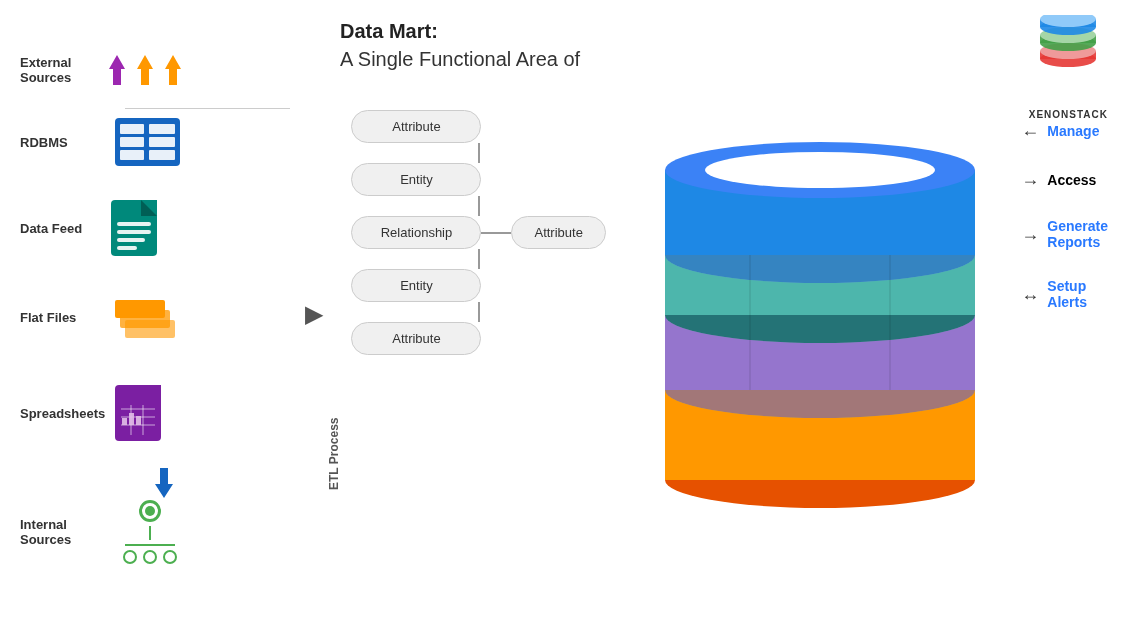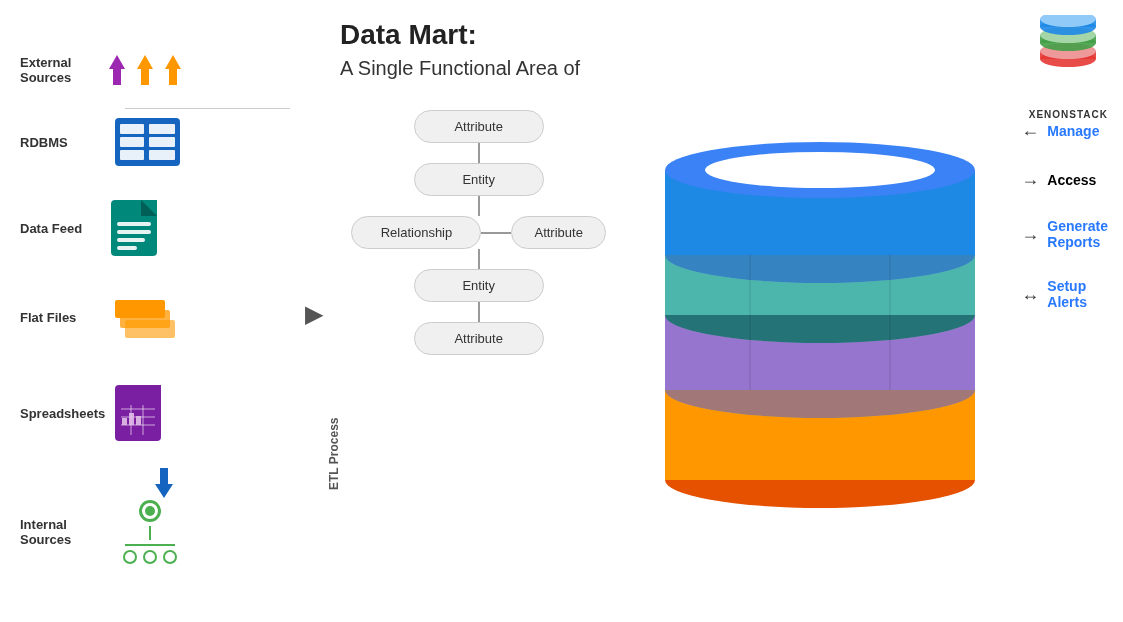--- a/index.html
+++ b/index.html
@@ -74,21 +74,21 @@
 
     
     .title-area {
       position: absolute;
       left: 340px;
       top: 20px;
       width: 320px;
     }
 
     .main-title {
-      font-size: 28px;
+      font-size: 20px;
       font-weight: 900;
       color: #222;
       line-height: 1.1;
     }
 
     .subtitle {
       font-size: 20px;
       font-weight: 400;
       color: #333;
       line-height: 1.3;
@@ -296,21 +296,21 @@
       </div>
     </div>
   </div>
 
   <div style="position:absolute; left:305px; top:100px; display:flex; align-items:flex-start; gap:0;">
 
     <div style="font-size:24px; color:#555; margin-top:200px; margin-right:4px;">▶</div>
 
     <div style="writing-mode:vertical-rl; transform:rotate(180deg); font-size:12px; font-weight:600; color:#555; margin-top:60px; height:330px; display:flex; align-items:center;">ETL Process</div>
 
-    <div style="display:flex; flex-direction:column; align-items:center; margin-left:10px; margin-top:10px; position:relative;">
+    <div style="display:flex; flex-direction:column; align-items:flex-start; margin-left:10px; margin-top:10px; position:relative;">
 
       <div class="oval-node">Attribute</div>
       <div class="connector-line"></div>
 
       <div class="oval-node">Entity</div>
       <div class="connector-line"></div>
 
       <div style="display:flex; align-items:center; gap:0; position:relative;">
         <div class="oval-node">Relationship</div>
         <div style="width:30px; height:2px; background:#999;"></div>

